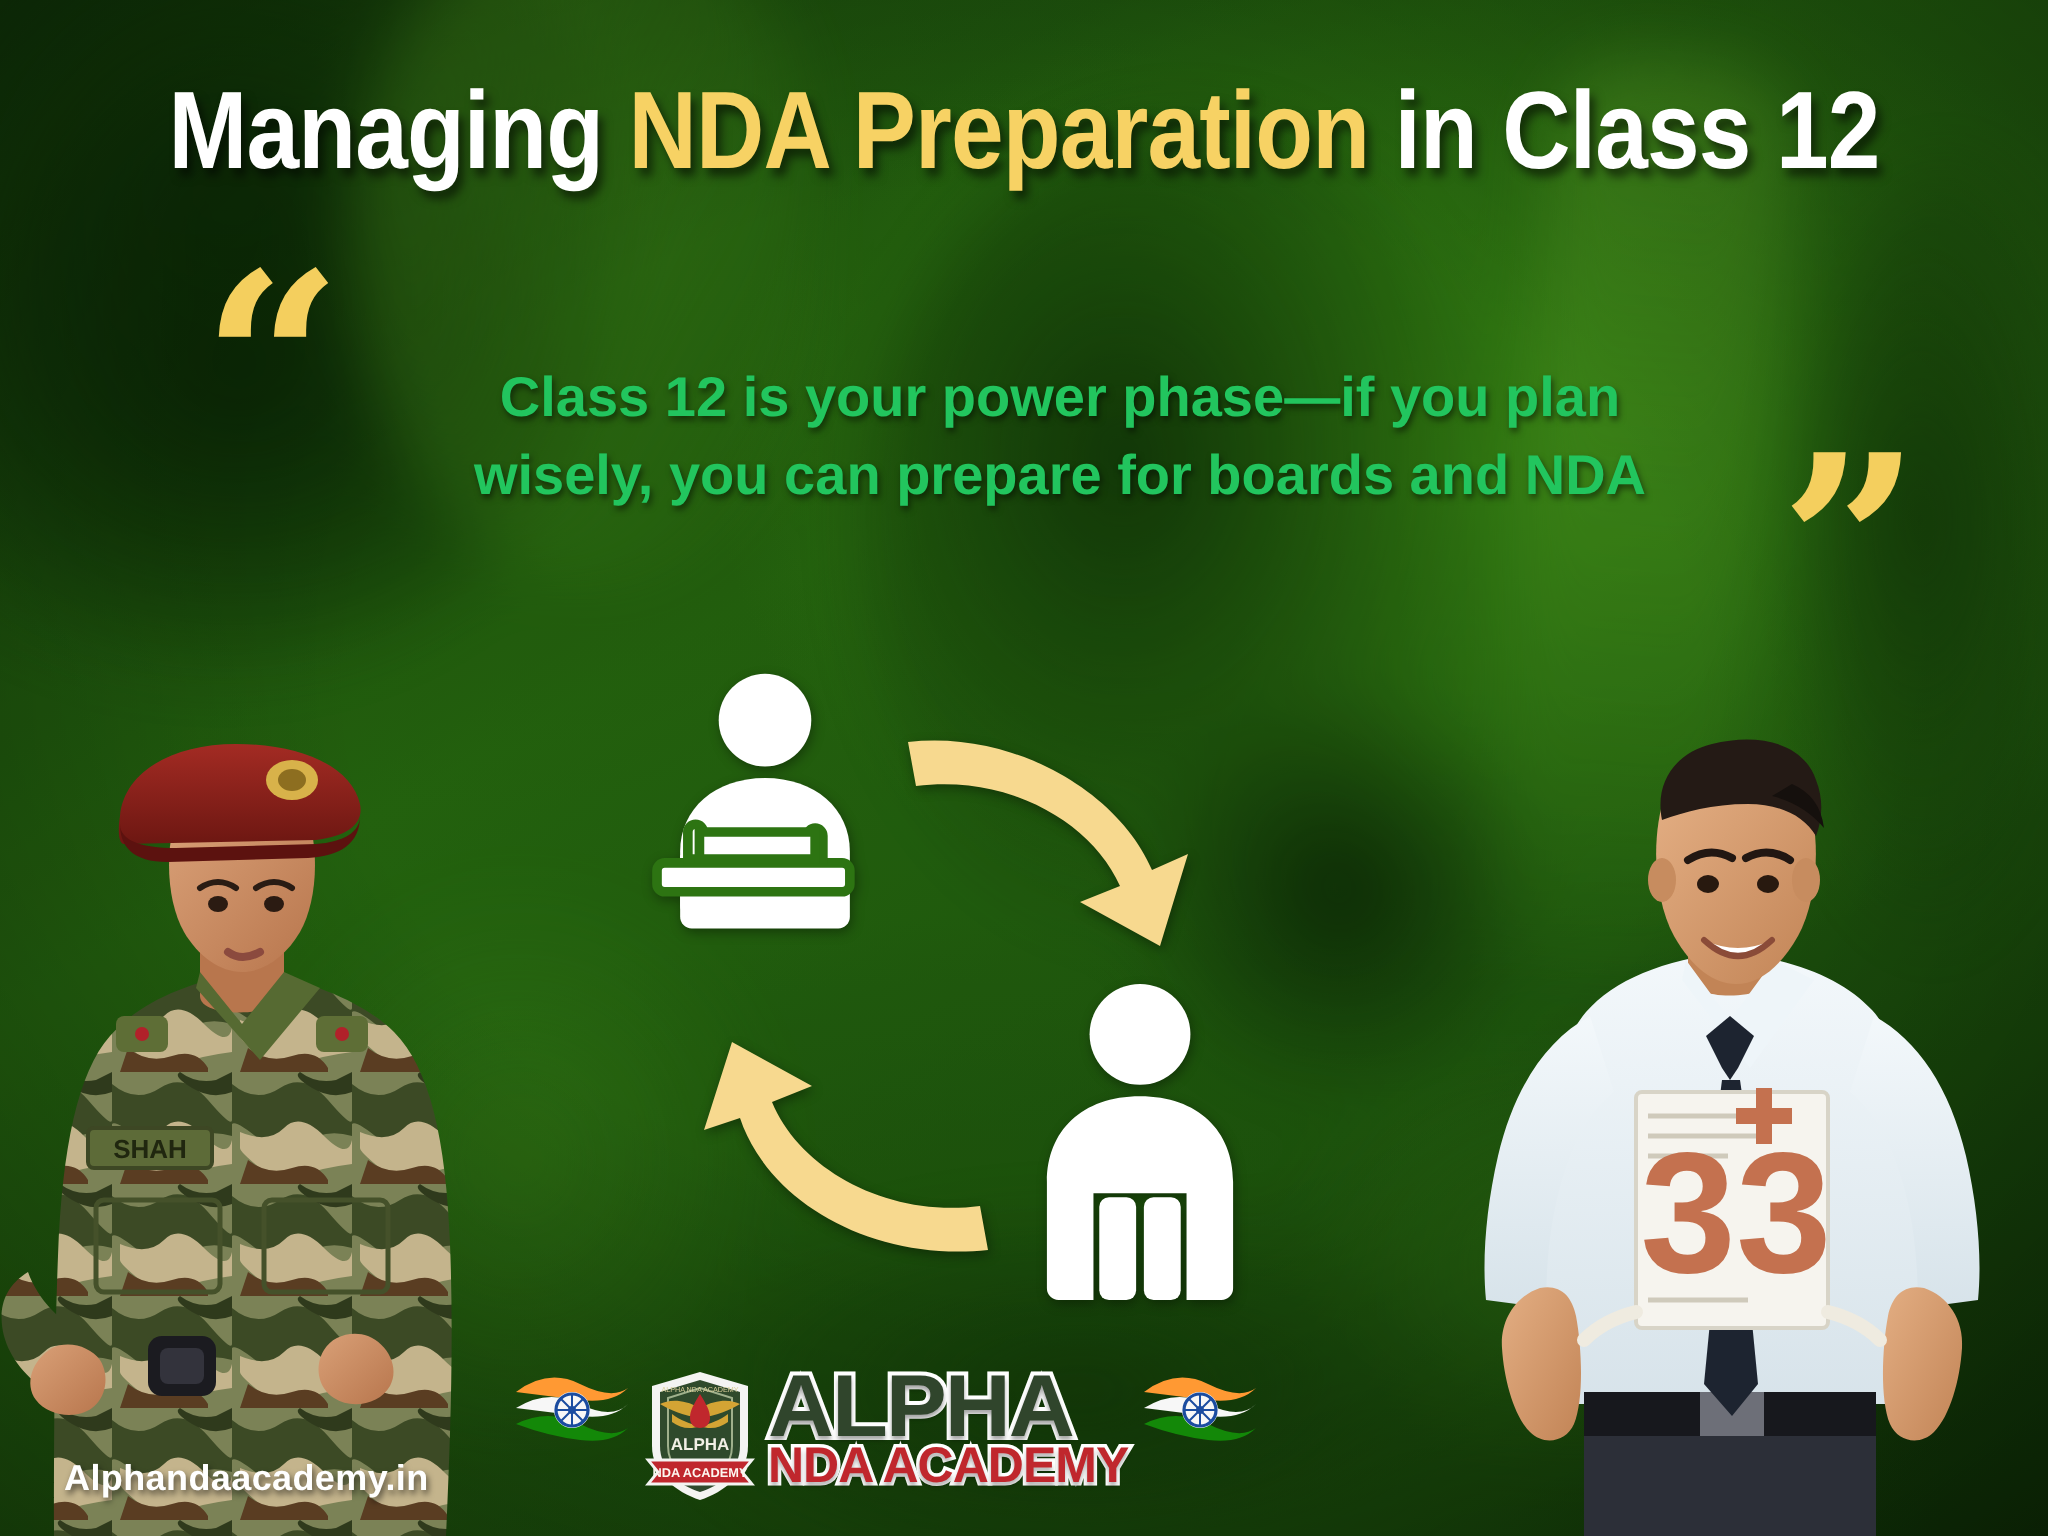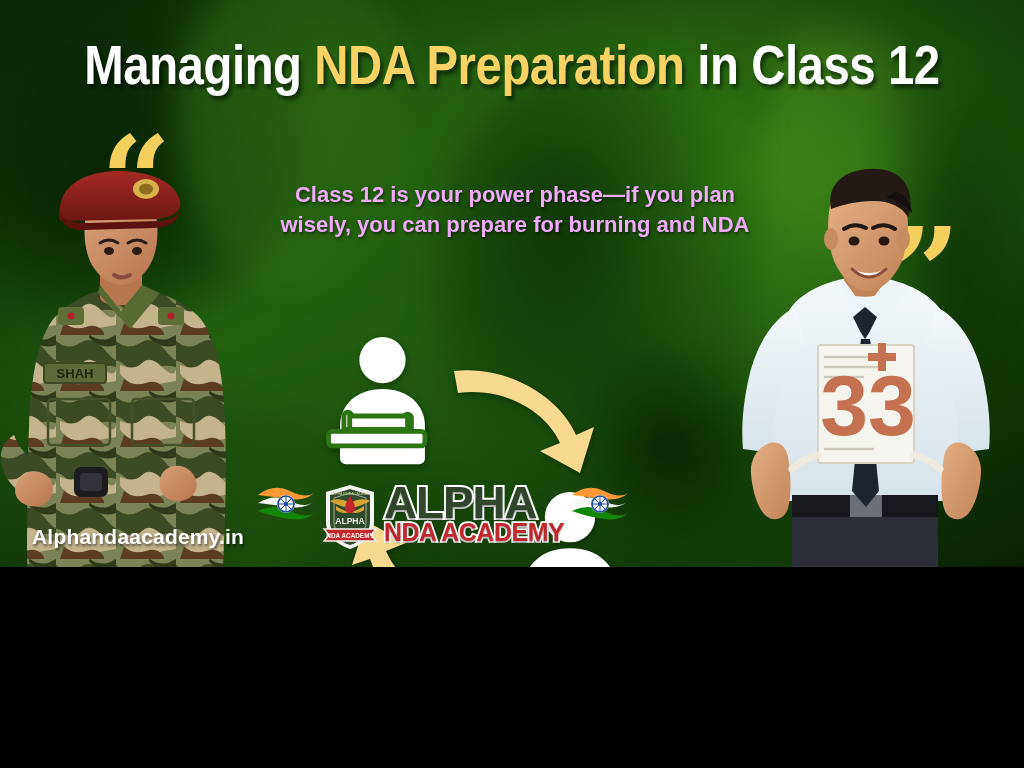--- a/index.html
+++ b/index.html
@@ -1,19 +1,19 @@
 <!DOCTYPE html>
 <html><head>
 <meta charset="utf-8">
 <title>Alpha NDA Academy Poster</title>
 <style>
   html,body{margin:0;padding:0;background:#000;}
   *{box-sizing:border-box;}
   .stage{
-    position:relative;width:1024px;height:567px;overflow:hidden;
+    position:relative;width:1024px;height:768px;overflow:hidden;
     font-family:"Liberation Sans","DejaVu Sans",sans-serif;
     background:#1d4e12;
   }
 
   
   .bg-base{
     position:absolute;inset:0;
     background:
       radial-gradient(ellipse 60% 55% at 72% 30%, #3f8f16 0%, rgba(63,143,22,0) 62%),
       radial-gradient(ellipse 55% 60% at 28% 22%, #2b6b10 0%, rgba(43,107,16,0) 60%),
@@ -48,43 +48,43 @@
     text-shadow:3px 4px 5px rgba(0,0,0,.55);
   }
   .title .w{color:#ffffff;}
   .title .y{color:#f7d264;}
 
   
   .quote-open,.quote-close{position:absolute;color:#f4cf5e;font-weight:bold;line-height:1;}
   .quote-open{left:101px;top:120px;font-size:122px;font-family:"DejaVu Serif",serif;letter-spacing:-4px;}
   .quote-close{left:890px;top:211px;font-size:122px;font-family:"DejaVu Serif",serif;letter-spacing:-4px;}
   .quote-text{
-    position:absolute;left:177px;top:180px;width:676px;text-align:center;
-    color:#f0abfc;font-size:22px;font-weight:bold;line-height:1.38;
+    position:absolute;left:192px;top:180px;width:676px;text-align:center;
+    color:#22c55e;font-size:28px;font-weight:bold;line-height:1.38;
     text-shadow:1px 2px 3px rgba(0,0,0,.5);
   }
 
   
   .cycle{position:absolute;left:300px;top:330px;width:380px;height:360px;}
   .icon-study{position:absolute;left:15px;top:5px;width:135px;height:135px;}
   .icon-stand{position:absolute;left:205px;top:160px;width:130px;height:160px;}
   .arrow-tr{position:absolute;left:148px;top:25px;width:155px;height:125px;}
   .arrow-bl{position:absolute;left:36px;top:185px;width:165px;height:125px;}
   .cycle svg{display:block;width:100%;height:100%;
     filter:drop-shadow(1px 2px 3px rgba(0,0,0,.35));}
 
   
   .person{position:absolute;bottom:0;}
   .p-left{left:-4px;bottom:0;width:250px;height:400px;}
   .p-right{right:-6px;bottom:0;width:330px;height:400px;}
   .person svg{display:block;width:100%;height:100%;}
 
   
   .site{
-    position:absolute;left:32px;bottom:18px;color:#fff;font-size:21px;font-weight:bold;
+    position:absolute;left:32px;bottom:18px;color:#fff;font-size:18px;font-weight:bold;
     text-shadow:1px 2px 3px rgba(0,0,0,.6);letter-spacing:.2px;
   }
   .brandbar{position:absolute;left:256px;bottom:12px;width:400px;height:72px;display:flex;align-items:flex-start;gap:6px;}
   .flag{width:60px;height:40px;flex:0 0 auto;}
   .flag svg{display:block;width:100%;height:100%;}
   .badge{width:56px;height:68px;flex:0 0 auto;}
   .badge svg{display:block;width:100%;height:100%;}
   .wordmark{flex:0 0 auto;display:flex;flex-direction:column;line-height:.92;padding-bottom:2px;}
   .wm-alpha{
     font-size:44px;font-weight:bold;color:#30452c;letter-spacing:-1px;
@@ -120,21 +120,21 @@
   <div class="bg-vignette"></div>
 
   <div class="title">
     <span class="w">Managing </span><span class="y">NDA Preparation</span><span class="w"> in Class 12</span>
   </div>
 
   <div class="quote-open">“</div>
   <div class="quote-close">”</div>
   <div class="quote-text">
     <div>Class 12 is your power phase—if you plan</div>
-    <div>wisely, you can prepare for burning and NDA</div>
+    <div>wisely, you can prepare for boards and NDA</div>
   </div>
 
   <div class="cycle">
 
     <div class="icon-study">
       <svg viewBox="0 0 140 140">
         <circle cx="70" cy="26" r="24" fill="#fff"></circle>
         <path d="M70 56c-26 0-44 16-44 38v34a6 6 0 0 0 6 6h76a6 6 0 0 0 6-6V94c0-22-18-38-44-38z" fill="#fff"></path>
         <path d="M26 96h84v26a6 6 0 0 1-6 6H32a6 6 0 0 1-6-6z" fill="#fff"></path>
         <rect x="14" y="100" width="100" height="15" rx="4" fill="#fff"></rect>

